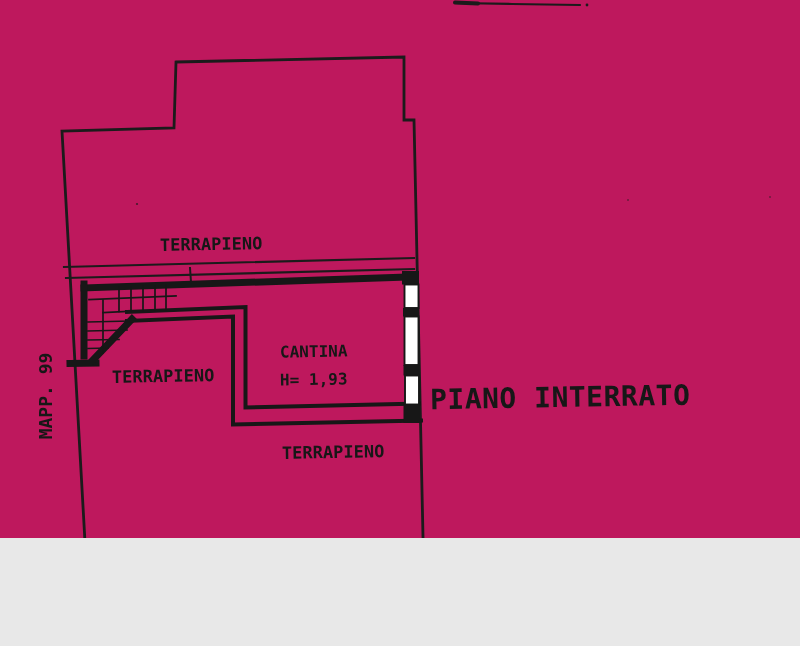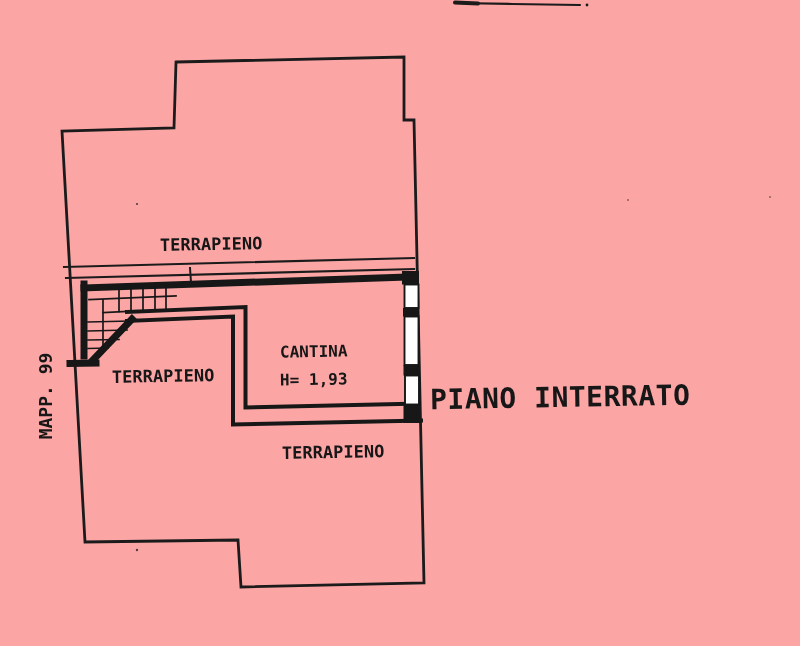--- a/index.html
+++ b/index.html
@@ -4,22 +4,22 @@
 <style>
   html, body {
     margin: 0;
     padding: 0;
     background: #e8e8e8;
     font-family: "DejaVu Sans Mono", monospace;
   }
   .page {
     position: relative;
     width: 800px;
-    height: 646px;
-    background: #fca5a5;
+    height: 538px;
+    background: #be185d;
     overflow: hidden;
   }
   svg text {
     font-family: "DejaVu Sans Mono", monospace;
     font-weight: bold;
     fill: #171717;
   }
   .lbl-room   { font-size: 16px; }
   .lbl-area   { font-size: 17px; }
   .lbl-floor  { font-size: 28px; letter-spacing: 0.5px; }

